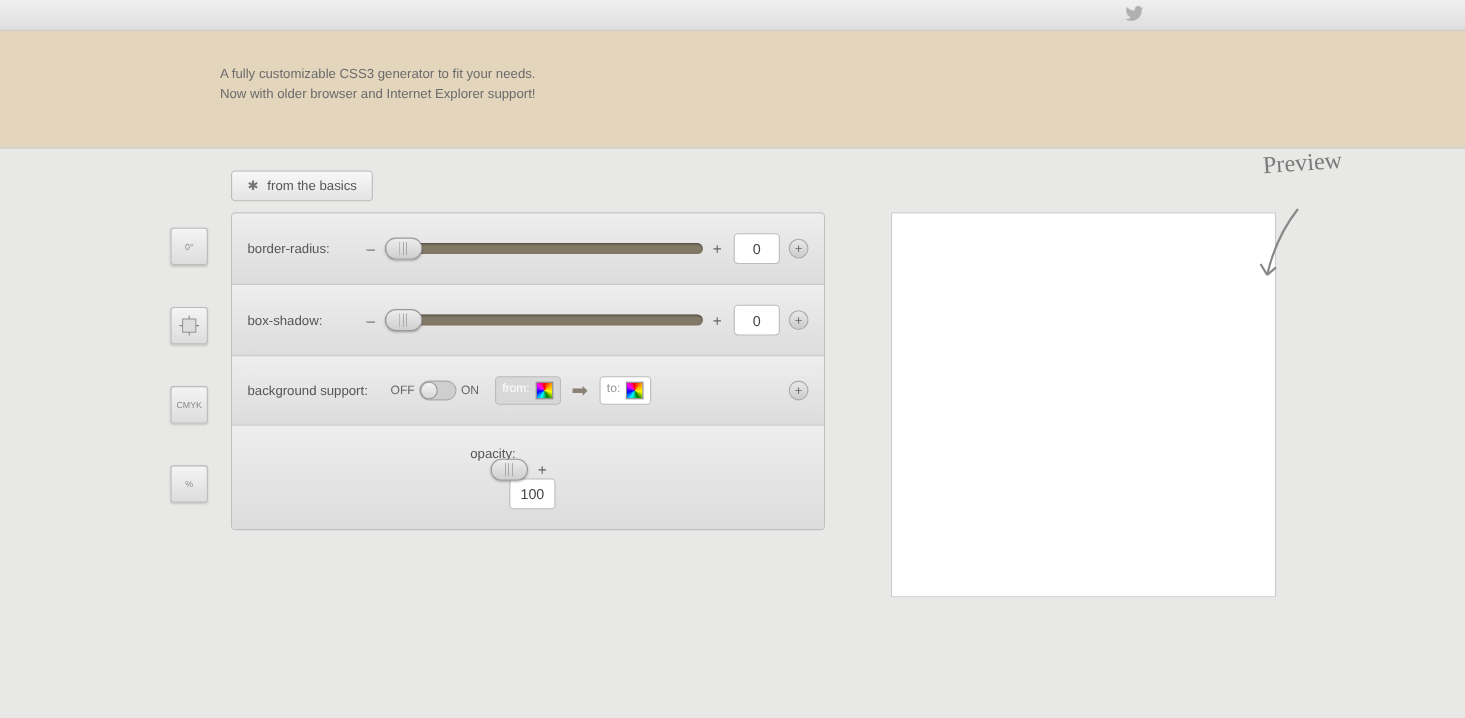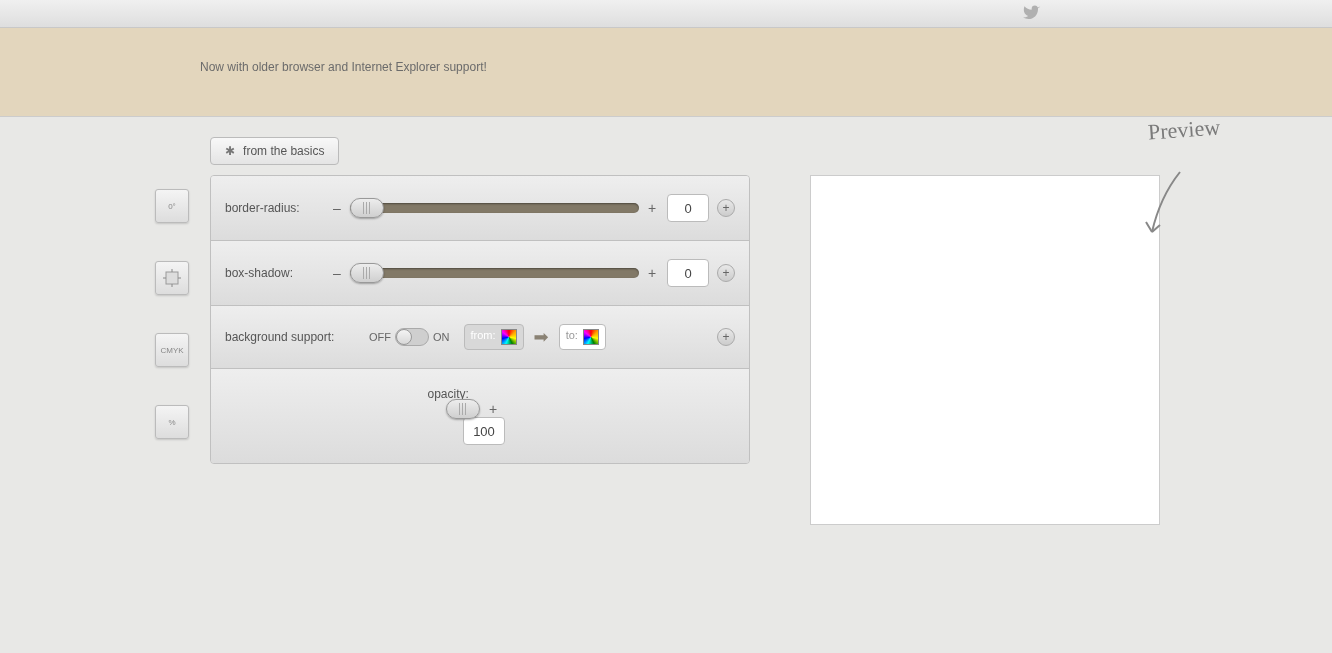--- a/index.html
+++ b/index.html
@@ -202,21 +202,21 @@
   width: 16px;
   height: 16px;
   background: conic-gradient(red,orange,yellow,green,cyan,blue,magenta,red);
   border: 1px solid #888;
 }
 .arrow {
   font-size: 18px;
   color: #8a8274;
   margin: 0 6px;
 }
-.gradient-row { display:flex; align-items:center; gap:4px; flex:1;margin-left:14px; }
+.gradient-row { display:flex; align-items:center; gap:4px; flex:1; }
 .preview-col {
   margin-left: 60px;
   position: relative;
 }
 .preview-label {
   font-family: cursive;
   font-size: 22px;
   color: #7a7a7a;
   position: absolute;
   right: -60px;
@@ -250,20 +250,21 @@
 
 <div class="topbar">
   <span class="twitter-icon">
     <svg width="20" height="18" viewBox="0 0 24 24" fill="#b0b0b0">
         <path d="M23 3a10.9 10.9 0 01-3.14 1.53A4.48 4.48 0 0016 2a4.5 4.5 0 00-4.5 4.5c0 .35.04.7.11 1.03A12.8 12.8 0 012 3s-4 9 5 13a13 13 0 01-7 2c9 5 20 0 20-11.5 0-.28 0-.56-.03-.83A7.72 7.72 0 0023 3z"></path>
       </svg>
   </span>
 </div>
 
 <div class="hero">
+  <p>A fully customizable CSS3 generator to fit your needs.</p>
   <p>Now with older browser and Internet Explorer support!</p>
 </div>
 
 <div class="main">
 
   <div class="left-icons">
     <div class="left-icon">
         <span>0°</span>
       </div>
     <div class="left-icon">

